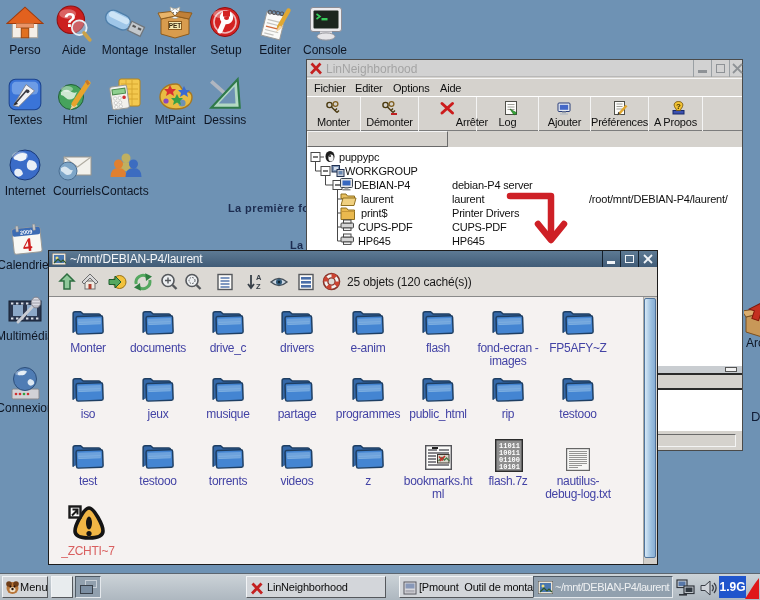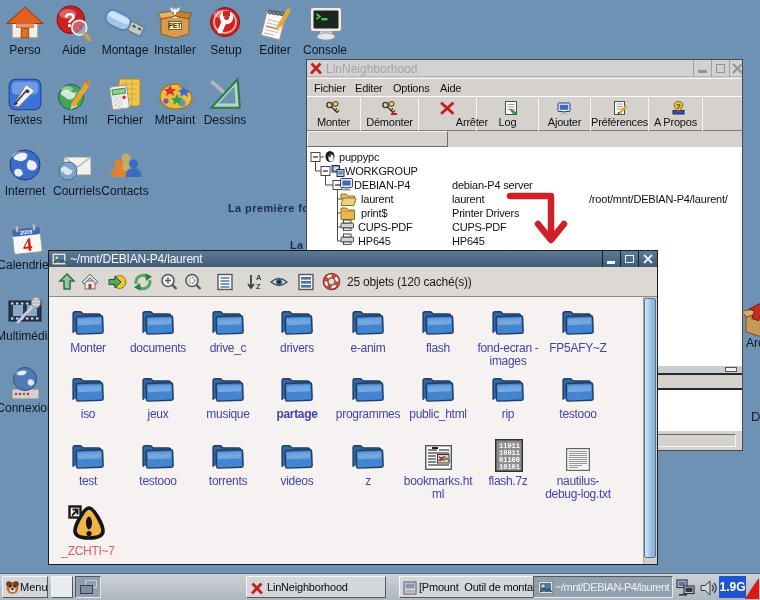--- a/index.html
+++ b/index.html
@@ -572,21 +572,21 @@
     </svg>
 <svg class="a" style="left:442px;top:122px" width="34" height="29">
       <use href="#fold"></use>
     </svg>
 <svg class="a" style="left:512px;top:122px" width="34" height="29">
       <use href="#fold"></use>
     </svg>
 <div class="flbl" style="left:4px;top:157px">iso</div>
 <div class="flbl" style="left:74px;top:157px">jeux</div>
 <div class="flbl" style="left:144px;top:157px">musique</div>
-<div class="flbl" style="left:213px;top:157px;font-weight:bold">partage</div>
+<div class="flbl" style="left:213px;top:157px;font-weight:normal">partage</div>
 <div class="flbl" style="left:284px;top:157px">programmes</div>
 <div class="flbl" style="left:354px;top:157px">public_html</div>
 <div class="flbl" style="left:424px;top:157px">rip</div>
 <div class="flbl" style="left:494px;top:157px">testooo</div>
 <svg class="a" style="left:22px;top:189px" width="34" height="29">
       <use href="#fold"></use>
     </svg>
 <svg class="a" style="left:92px;top:189px" width="34" height="29">
       <use href="#fold"></use>
     </svg>

